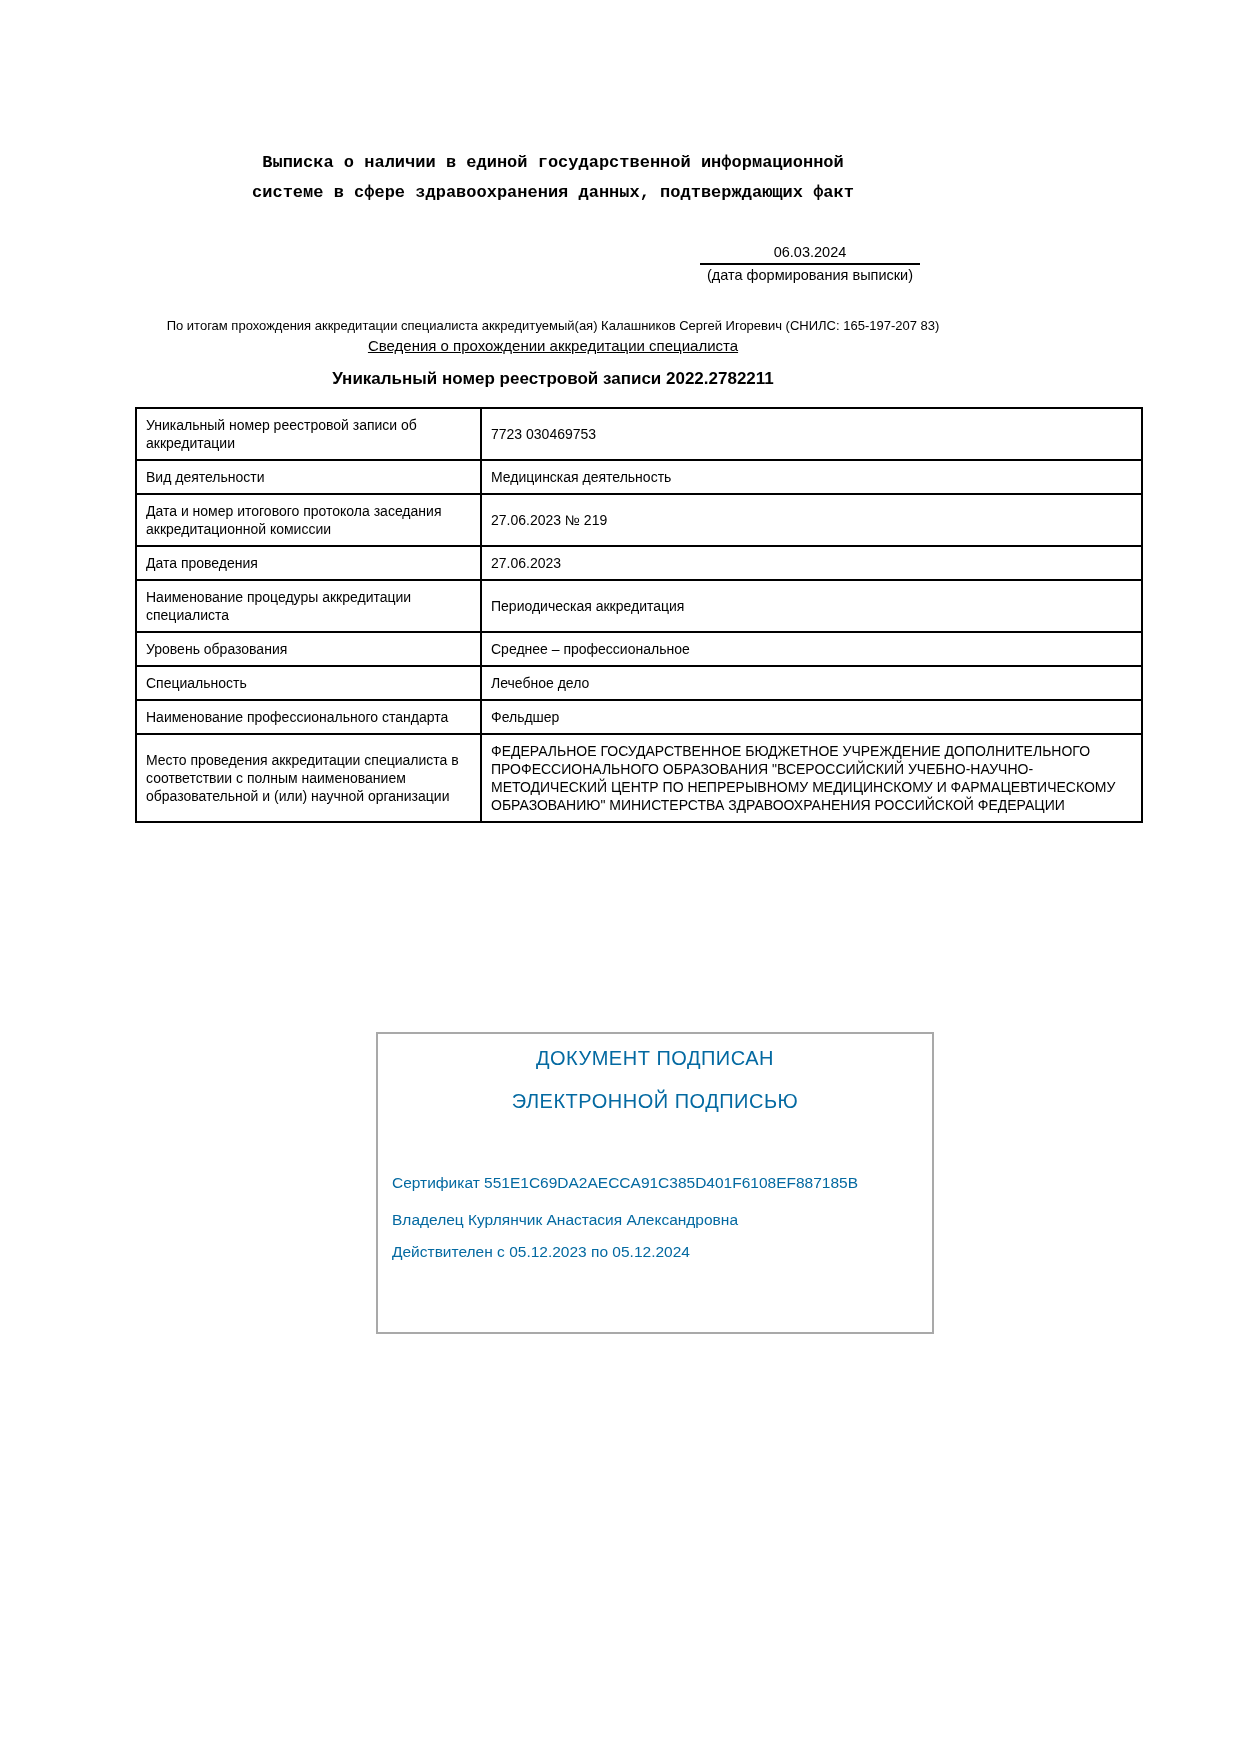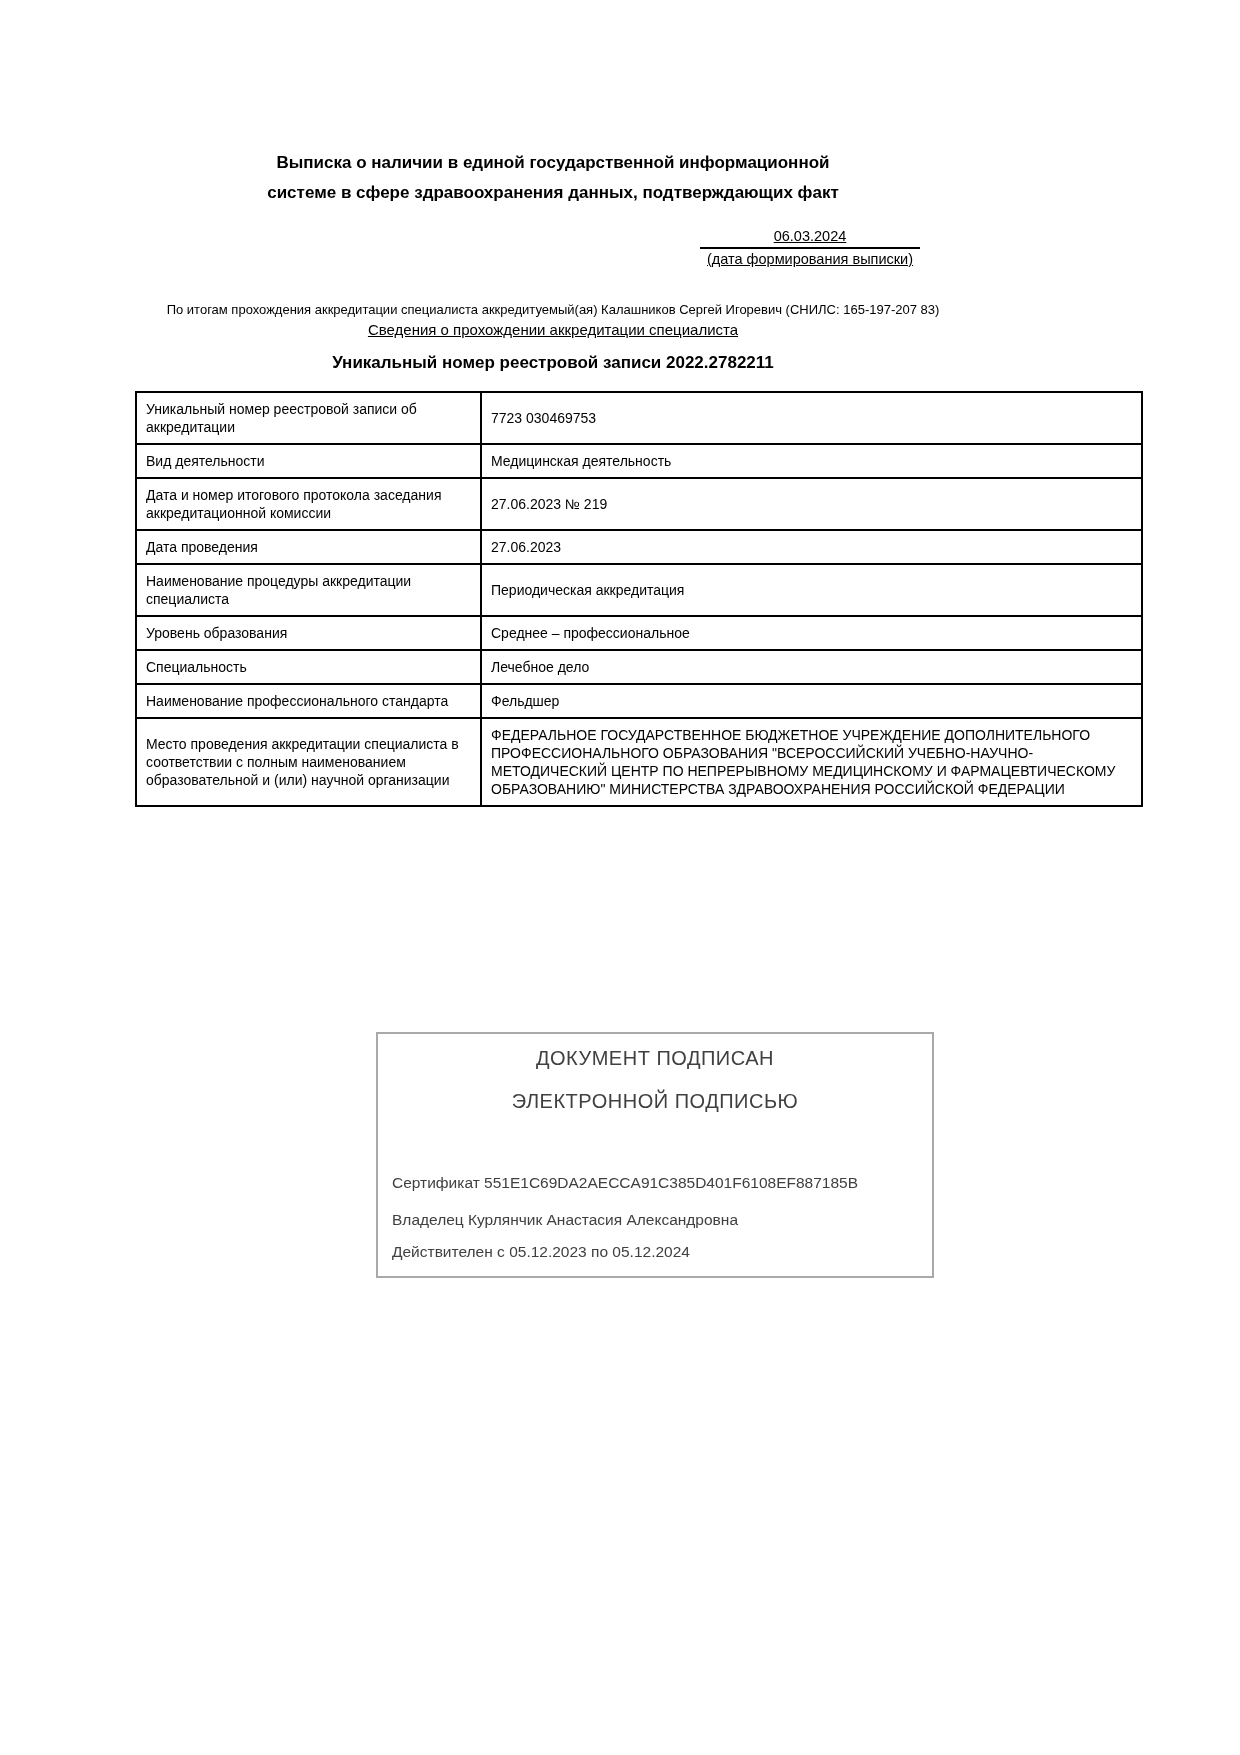--- a/index.html
+++ b/index.html
@@ -22,30 +22,29 @@
     width: 836px;
   }
   
   .doc-title {
     padding-top: 148px;
     text-align: center;
     font-size: 17px;
     font-weight: bold;
     line-height: 30px;
   }
-  .doc-title div { white-space: nowrap; }
+  .doc-title div { white-space: nowrap; font-family: Liberation Mono, monospace; }
 
   
   .date-block {
-    margin-top: 20px;
+    margin-top: 36px;
     margin-left: 565px;
     width: 220px;
     text-align: center;
     font-size: 14.5px;
-    text-decoration: underline;
   }
   .date-value {
     display: block;
     border-bottom: 2px solid #000000;
     padding-bottom: 3px;
   }
   .date-caption {
     display: block;
     padding-top: 2px;
   }
@@ -88,24 +87,24 @@
     word-wrap: break-word;
   }
   table.acc-table td.label-col { width: 325px; }
 
   
   .sig-box {
     position: absolute;
     left: 376px;
     top: 1032px;
     width: 558px;
-    height: 246px;
+    height: 302px;
     border: 2px solid #a9a9a9;
     box-sizing: border-box;
-    color: #404040;
+    color: #0369a1;
     padding: 12px 14px;
   }
   .sig-title {
     text-align: center;
     font-size: 20px;
     line-height: 24px;
     letter-spacing: 0.5px;
   }
   .sig-title2 { margin-top: 19px; }
   .sig-detail {

